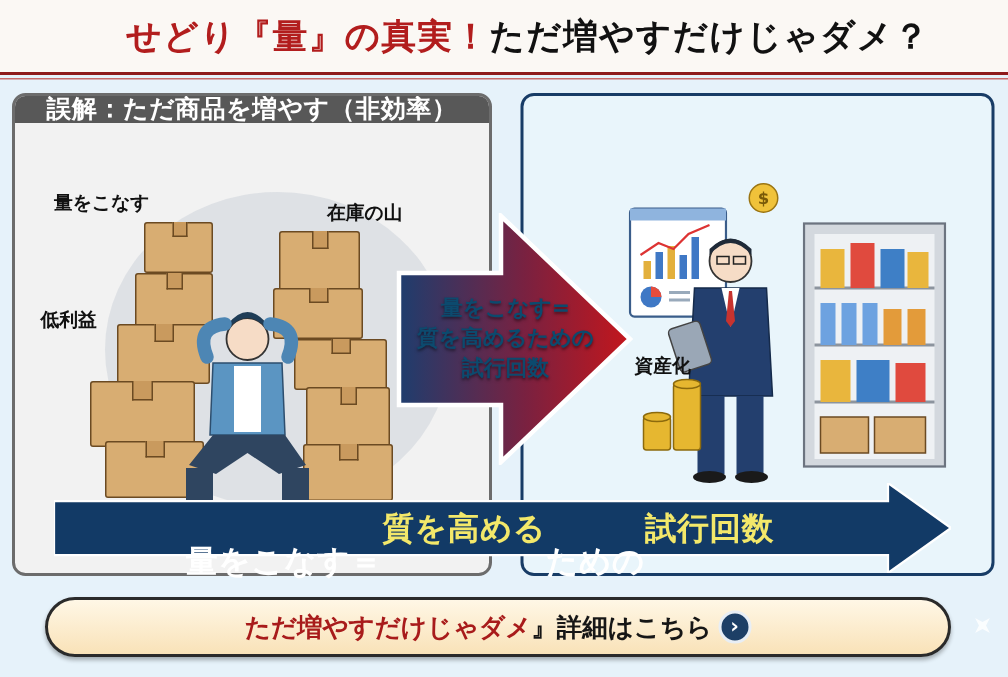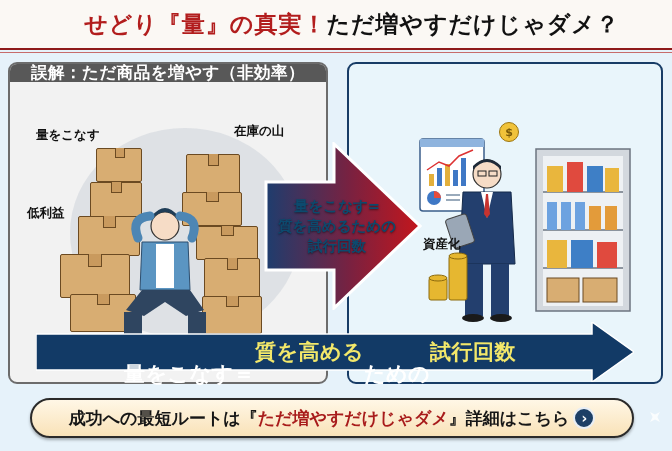--- a/index.html
+++ b/index.html
@@ -134,21 +134,21 @@
       <path d="M18 40 Q10 20 30 18" stroke="#4d86b4" stroke-width="9" fill="none" stroke-linecap="round"></path>
       <path d="M72 40 Q80 20 60 18" stroke="#4d86b4" stroke-width="9" fill="none" stroke-linecap="round"></path>
       <path d="M22 44 L68 44 L70 92 L20 92 Z" fill="#5b95c2" stroke="#2d4e6e" stroke-width="1"></path>
       <rect x="36" y="46" width="18" height="44" fill="#fff"></rect>
       <path d="M22 92 L70 92 L84 112 L66 118 L45 104 L24 118 L6 112 Z" fill="#2f4560"></path>
       <rect x="4" y="114" width="18" height="22" fill="#2f4560"></rect>
       <rect x="68" y="114" width="18" height="22" fill="#2f4560"></rect>
     </svg>
   </div>
   <div class="label" style="left:26px;top:63px;">量をこなす</div>
-  <div class="label" style="left:208px;top:59px;margin-left:16px;">在庫の山</div>
+  <div class="label" style="left:208px;top:70px;">在庫の山</div>
   <div class="label" style="left:17px;top:141px;">低利益</div>
 </div>
 
 <div class="panel right">
   <div class="scene">
 
     <svg style="position:absolute;left:70px;top:40px;" width="66" height="74">
       <rect x="1" y="1" width="64" height="72" rx="3" fill="#fff" stroke="#3a5d8a" stroke-width="1.5"></rect>
       <rect x="1" y="1" width="64" height="8" fill="#8fb4de"></rect>
       <rect x="10" y="36" width="5" height="12" fill="#e3b03c"></rect>
@@ -236,18 +236,17 @@
   <polygon points="0,12 556,12 556,0 598,30 556,60 556,48 0,48" fill="#123a66" stroke="#fff" stroke-width="1.5"></polygon>
 </svg>
 <div class="banner-text">
   <span class="w">量をこなす＝</span>
   <span class="y">質を高める</span>
   <span class="w">ための</span>
   <span class="y">試行回数</span>
 </div>
 
 <div class="cta">
-  <span>成功への最短ルートは『</span>
   <span class="accent">ただ増やすだけじゃダメ</span>
   <span>』詳細はこちら</span>
   <span class="cta-icon">›</span>
 </div>
 <div class="sparkle"></div>
 
 </body></html>

